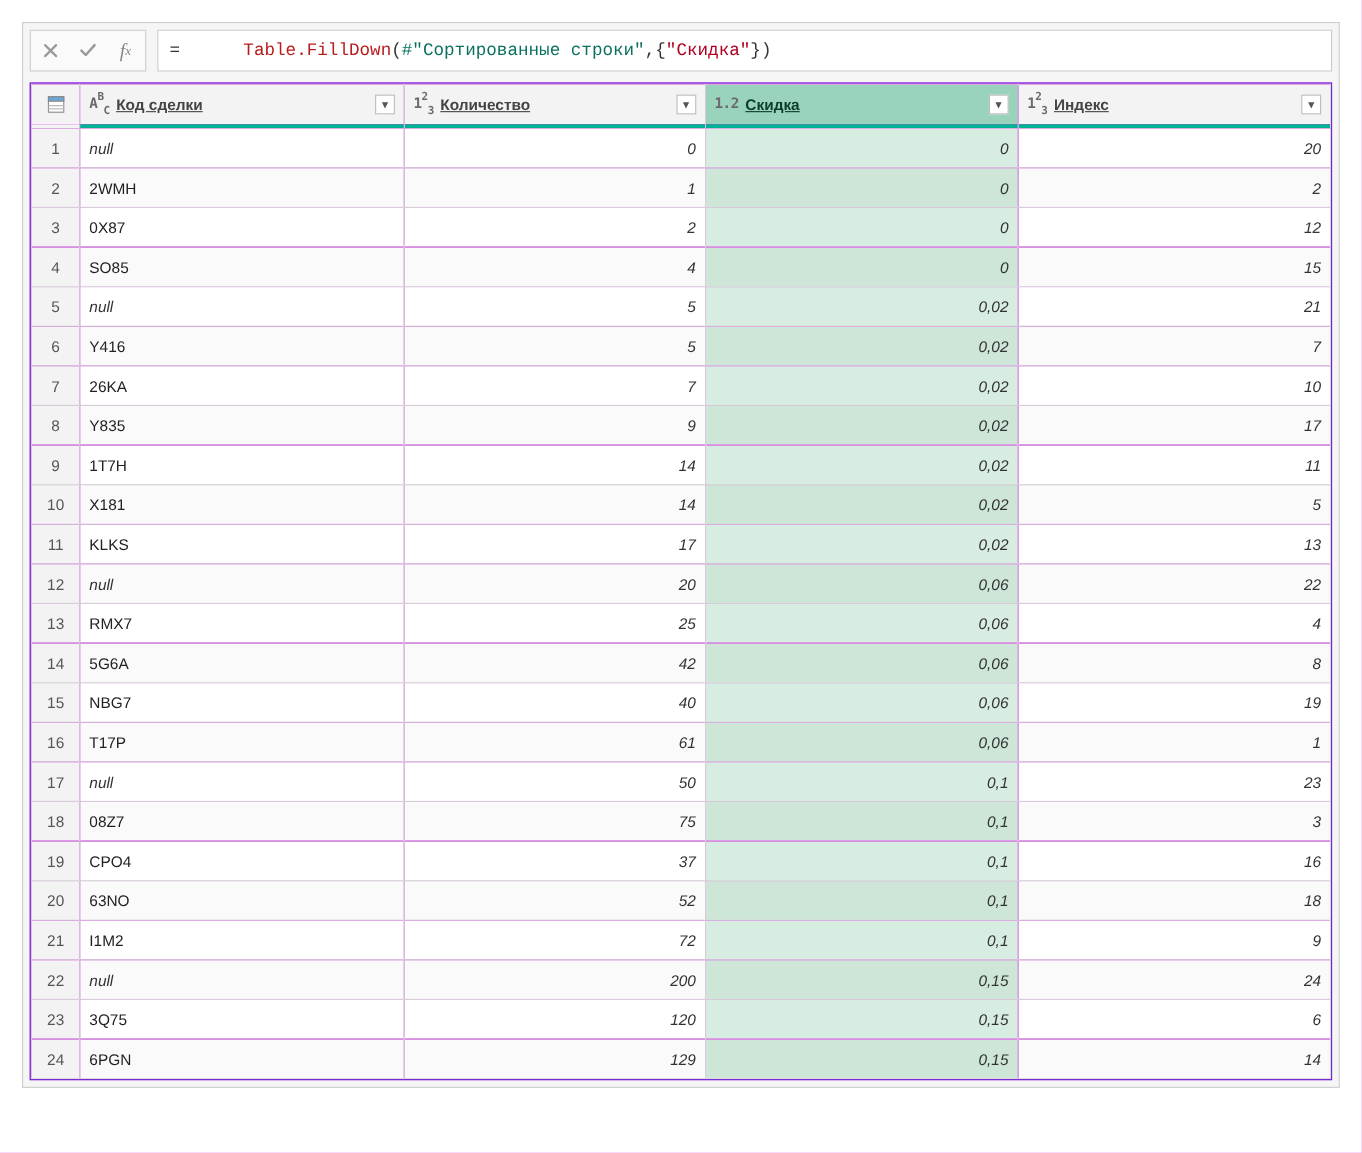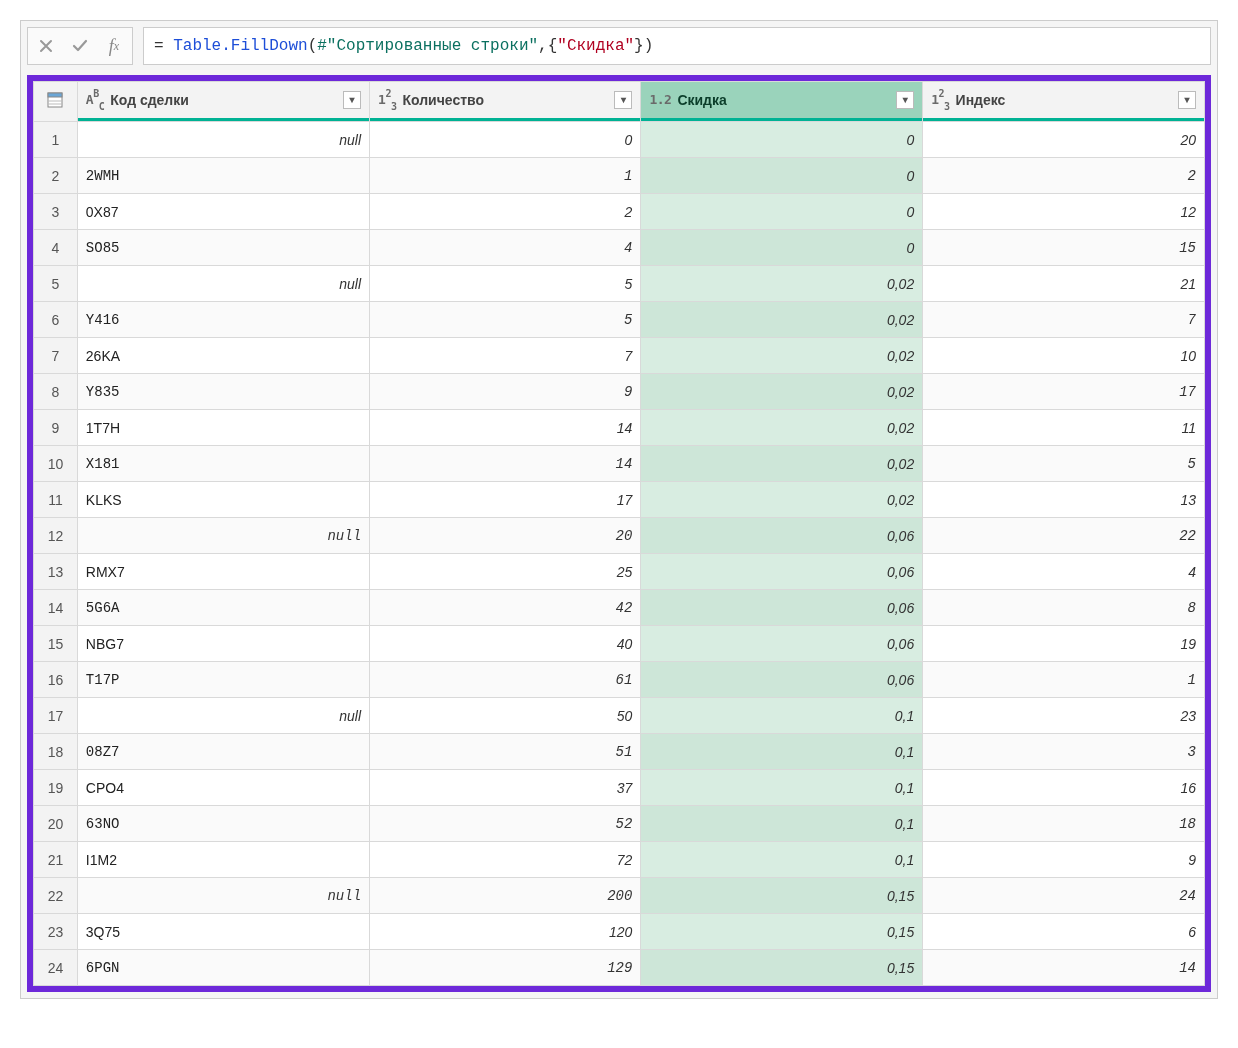--- a/index.html
+++ b/index.html
@@ -47,27 +47,27 @@
     background: #fff;
     padding: 6px 10px;
     font-family: Consolas, "Courier New", monospace;
     font-size: 16px;
     height: 38px;
     display: flex;
     align-items: center;
     white-space: pre;
   }
   .tok-eq { color:#333; }
-  .tok-fn { color:#1d4ed8; }
+  .tok-fn { color:#b91c1c;margin-left:48px; }
   .tok-var { color:#0b7060; }
   .tok-str { color:#b00020; }
   .tok-punc { color:#333; }
 
   .grid-wrap {
-    border: 6px solid #6d28d9;
+    border: 1px solid #6d28d9;
     background: #d946ef;
     overflow: hidden;
   }
   table {
     border-collapse: collapse;
     width: 100%;
     table-layout: fixed;
   }
   th, td {
     border: 1px solid #d9d9d9;
@@ -91,21 +91,21 @@
     height: 100%;
   }
   .type-icon {
     color: #6a6a6a;
     font-size: 13px;
     font-family: Consolas, monospace;
     letter-spacing: -0.5px;
   }
   .type-icon .sub { font-size: 10px; vertical-align: sub; position: relative; top: 2px;}
   .type-icon .sup { font-size: 10px; vertical-align: super; position: relative; top: -2px;}
-  .col-name { flex: 1; }
+  .col-name { flex: 1; text-decoration: underline; }
   .filter-btn {
     width: 18px; height: 18px;
     border: 1px solid #bbb;
     background: #fff;
     display: flex; align-items: center; justify-content: center;
     font-size: 10px; color: #555;
     margin-left: auto;
   }
   th.selected {
     background: #9ad3bb;
@@ -131,24 +131,24 @@
     color: #555;
     font-size: 14px;
   }
   .corner {
     background: #f3f3f3;
     text-align: center;
   }
   .corner svg { vertical-align: middle; }
   td.text { text-align: left; color: #222; }
   td.num  { text-align: right; font-style: italic; color: #333; }
-  td.null { text-align: right; font-style: italic; color: #333; }
+  td.null { font-style: italic; color: #333; }
   td.selcol { background: #d8ede1; }
   tr.even td.datacell:not(.selcol) { background: #fff; }
-  tr.odd  td.datacell:not(.selcol) { background: #fafafa; font-family: Liberation Mono, monospace; }
+  tr.odd  td.datacell:not(.selcol) { background: #fafafa; }
   tr.odd  td.selcol { background: #cde6d8; }
 
   col.c-rownum { width: 42px; }
   col.c1 { width: 280px; }
   col.c2 { width: 260px; }
   col.c3 { width: 270px; }
   col.c4 { width: 270px; }
 </style>
 </head>
 <body>
@@ -344,21 +344,21 @@
           <tr class="even">
             <td class="rownum">17</td>
             <td class="datacell null">null</td>
             <td class="datacell num">50</td>
             <td class="datacell num selcol">0,1</td>
             <td class="datacell num">23</td>
           </tr>
           <tr class="odd">
             <td class="rownum">18</td>
             <td class="datacell text">08Z7</td>
-            <td class="datacell num">51</td>
+            <td class="datacell num">75</td>
             <td class="datacell num selcol">0,1</td>
             <td class="datacell num">3</td>
           </tr>
           <tr class="even">
             <td class="rownum">19</td>
             <td class="datacell text">CPO4</td>
             <td class="datacell num">37</td>
             <td class="datacell num selcol">0,1</td>
             <td class="datacell num">16</td>
           </tr>

